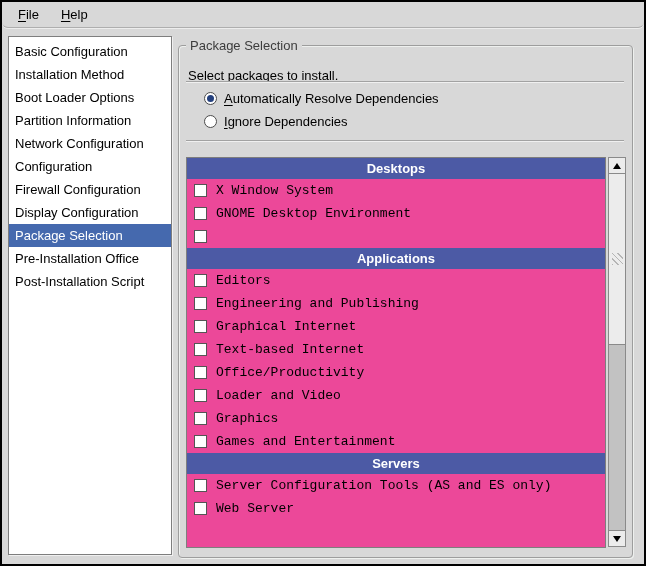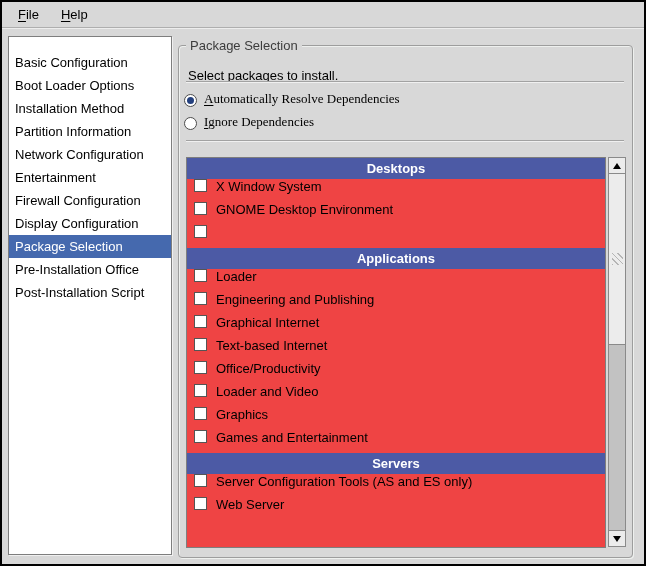--- a/index.html
+++ b/index.html
@@ -7,68 +7,68 @@
   .window{
     position:relative;width:646px;height:566px;
     border:2px solid #000;background:var(--color-window_bg,#d8d8d8);
     font-family:"Liberation Sans","DejaVu Sans",sans-serif;
     font-size:13px;color:#000;overflow:hidden;
   }
   
   .menubar{
     position:absolute;left:0;top:0;right:0;height:26px;
     display:flex;align-items:center;padding-left:8px;
-    border-bottom:1px solid #aeaeae;box-shadow:0 1px 0 #ededed;
+    border-bottom:1px solid #aeaeae;box-shadow:0 1px 0 #ededed;border-radius:6px;
   }
   .menu-item{padding:2px 8px;margin-right:6px;cursor:default;}
   .menu-item u{text-underline-offset:2px;}
   
   .sidebar{
     position:absolute;left:6px;top:34px;width:164px;height:519px;
     background:#fff;border:1px solid #7e7e7e;
     box-shadow:1px 1px 0 #f0f0f0;overflow:hidden;
   }
   .side-item{height:23px;line-height:23px;padding-left:6px;white-space:nowrap;cursor:default;margin-top:0;}
-  .side-list{padding-top:14px;}
+  .side-list{padding-top:3px;}
   .side-item.selected{background:var(--color-selection,#4569ae);color:#fff;}
   
   .frame{
     position:absolute;left:176px;top:43px;width:455px;height:513px;
     border:1px solid #9d9d9d;border-radius:4px;
     box-shadow:inset 1px 1px 0 #eef0ee, 1px 1px 0 #eef0ee;
   }
   .frame-title{
     position:absolute;left:184px;top:36px;height:15px;line-height:15px;
     background:var(--color-window_bg,#d8d8d8);padding:0 4px;color:#3d3d3d;
   }
   .subtitle{position:absolute;left:186px;top:66px;}
   .sep{position:absolute;left:184px;width:438px;height:2px;
     border-top:1px solid #a2a2a2;border-bottom:1px solid #f0f0f0;}
   .sep1{top:79px;} .sep2{top:138px;}
   
-  .radio-row{position:absolute;left:182px;height:18px;display:flex;align-items:flex-end;cursor:default;font-family:Liberation Serif, serif;}
+  .radio-row{position:absolute;left:202px;height:18px;display:flex;align-items:center;cursor:default;}
   .radio-row.r1{top:87px;} .radio-row.r2{top:110px;}
   .radio{
     width:13px;height:13px;border-radius:50%;
     border:1px solid #4c4c4c;background:#fff;margin-right:7px;
     display:flex;align-items:center;justify-content:center;flex:0 0 13px;
   }
   .radio .dot{width:7px;height:7px;border-radius:50%;background:var(--color-radio_dot,#24407e);display:none;}
   .radio.on .dot{display:block;}
   .radio-row u{text-underline-offset:2px;}
   
   .pkglist{
     position:absolute;left:184px;top:155px;width:420px;height:391px;
-    background:#ef4444;border:1px solid #7e7e7e;overflow:hidden;
+    background:#ec4899;border:1px solid #7e7e7e;overflow:hidden;
   }
   .phead{
     height:21px;line-height:21px;background:var(--color-header,#4c5aa5);
     color:#fff;font-weight:bold;text-align:center;
   }
-  .prow{height:23px;display:flex;align-items:flex-start;cursor:default;}
+  .prow{height:23px;display:flex;align-items:center;cursor:default;font-family:Liberation Mono, monospace;}
   .cb{
     width:13px;height:13px;border:1px solid #555;background:#fff;
     margin-left:7px;flex:0 0 13px;
   }
   .plabel{margin-left:9px;white-space:nowrap;}
   
   .scrollbar{
     position:absolute;left:606px;top:155px;width:18px;height:390px;
     border:1px solid #8a8a8a;background:#c2c2c2;
     display:flex;flex-direction:column;
@@ -99,25 +99,25 @@
 <div class="window">
 
   <div class="menubar">
     <div class="menu-item"><u>F</u><span>ile</span></div>
     <div class="menu-item"><u>H</u><span>elp</span></div>
   </div>
 
   <div class="sidebar">
     <div class="side-list">
       <div class="side-item">Basic Configuration</div>
+      <div class="side-item">Installation Method</div>
       <div class="side-item">Boot Loader Options</div>
-      <div class="side-item">Installation Method</div>
       <div class="side-item">Partition Information</div>
       <div class="side-item">Network Configuration</div>
-      <div class="side-item">Entertainment</div>
+      <div class="side-item">Configuration</div>
       <div class="side-item">Firewall Configuration</div>
       <div class="side-item">Display Configuration</div>
       <div class="side-item selected">Package Selection</div>
       <div class="side-item">Pre-Installation Office</div>
       <div class="side-item">Post-Installation Script</div>
     </div>
   </div>
 
   <div class="frame"></div>
   <div class="frame-title">Package Selection</div>
@@ -146,21 +146,21 @@
     <div class="prow">
       <span class="cb"></span>
       <span class="plabel">GNOME Desktop Environment</span>
     </div>
     <div class="prow">
       <span class="cb"></span>
     </div>
     <div class="phead">Applications</div>
     <div class="prow">
       <span class="cb"></span>
-      <span class="plabel">Loader</span>
+      <span class="plabel">Editors</span>
     </div>
     <div class="prow">
       <span class="cb"></span>
       <span class="plabel">Engineering and Publishing</span>
     </div>
     <div class="prow">
       <span class="cb"></span>
       <span class="plabel">Graphical Internet</span>
     </div>
     <div class="prow">

